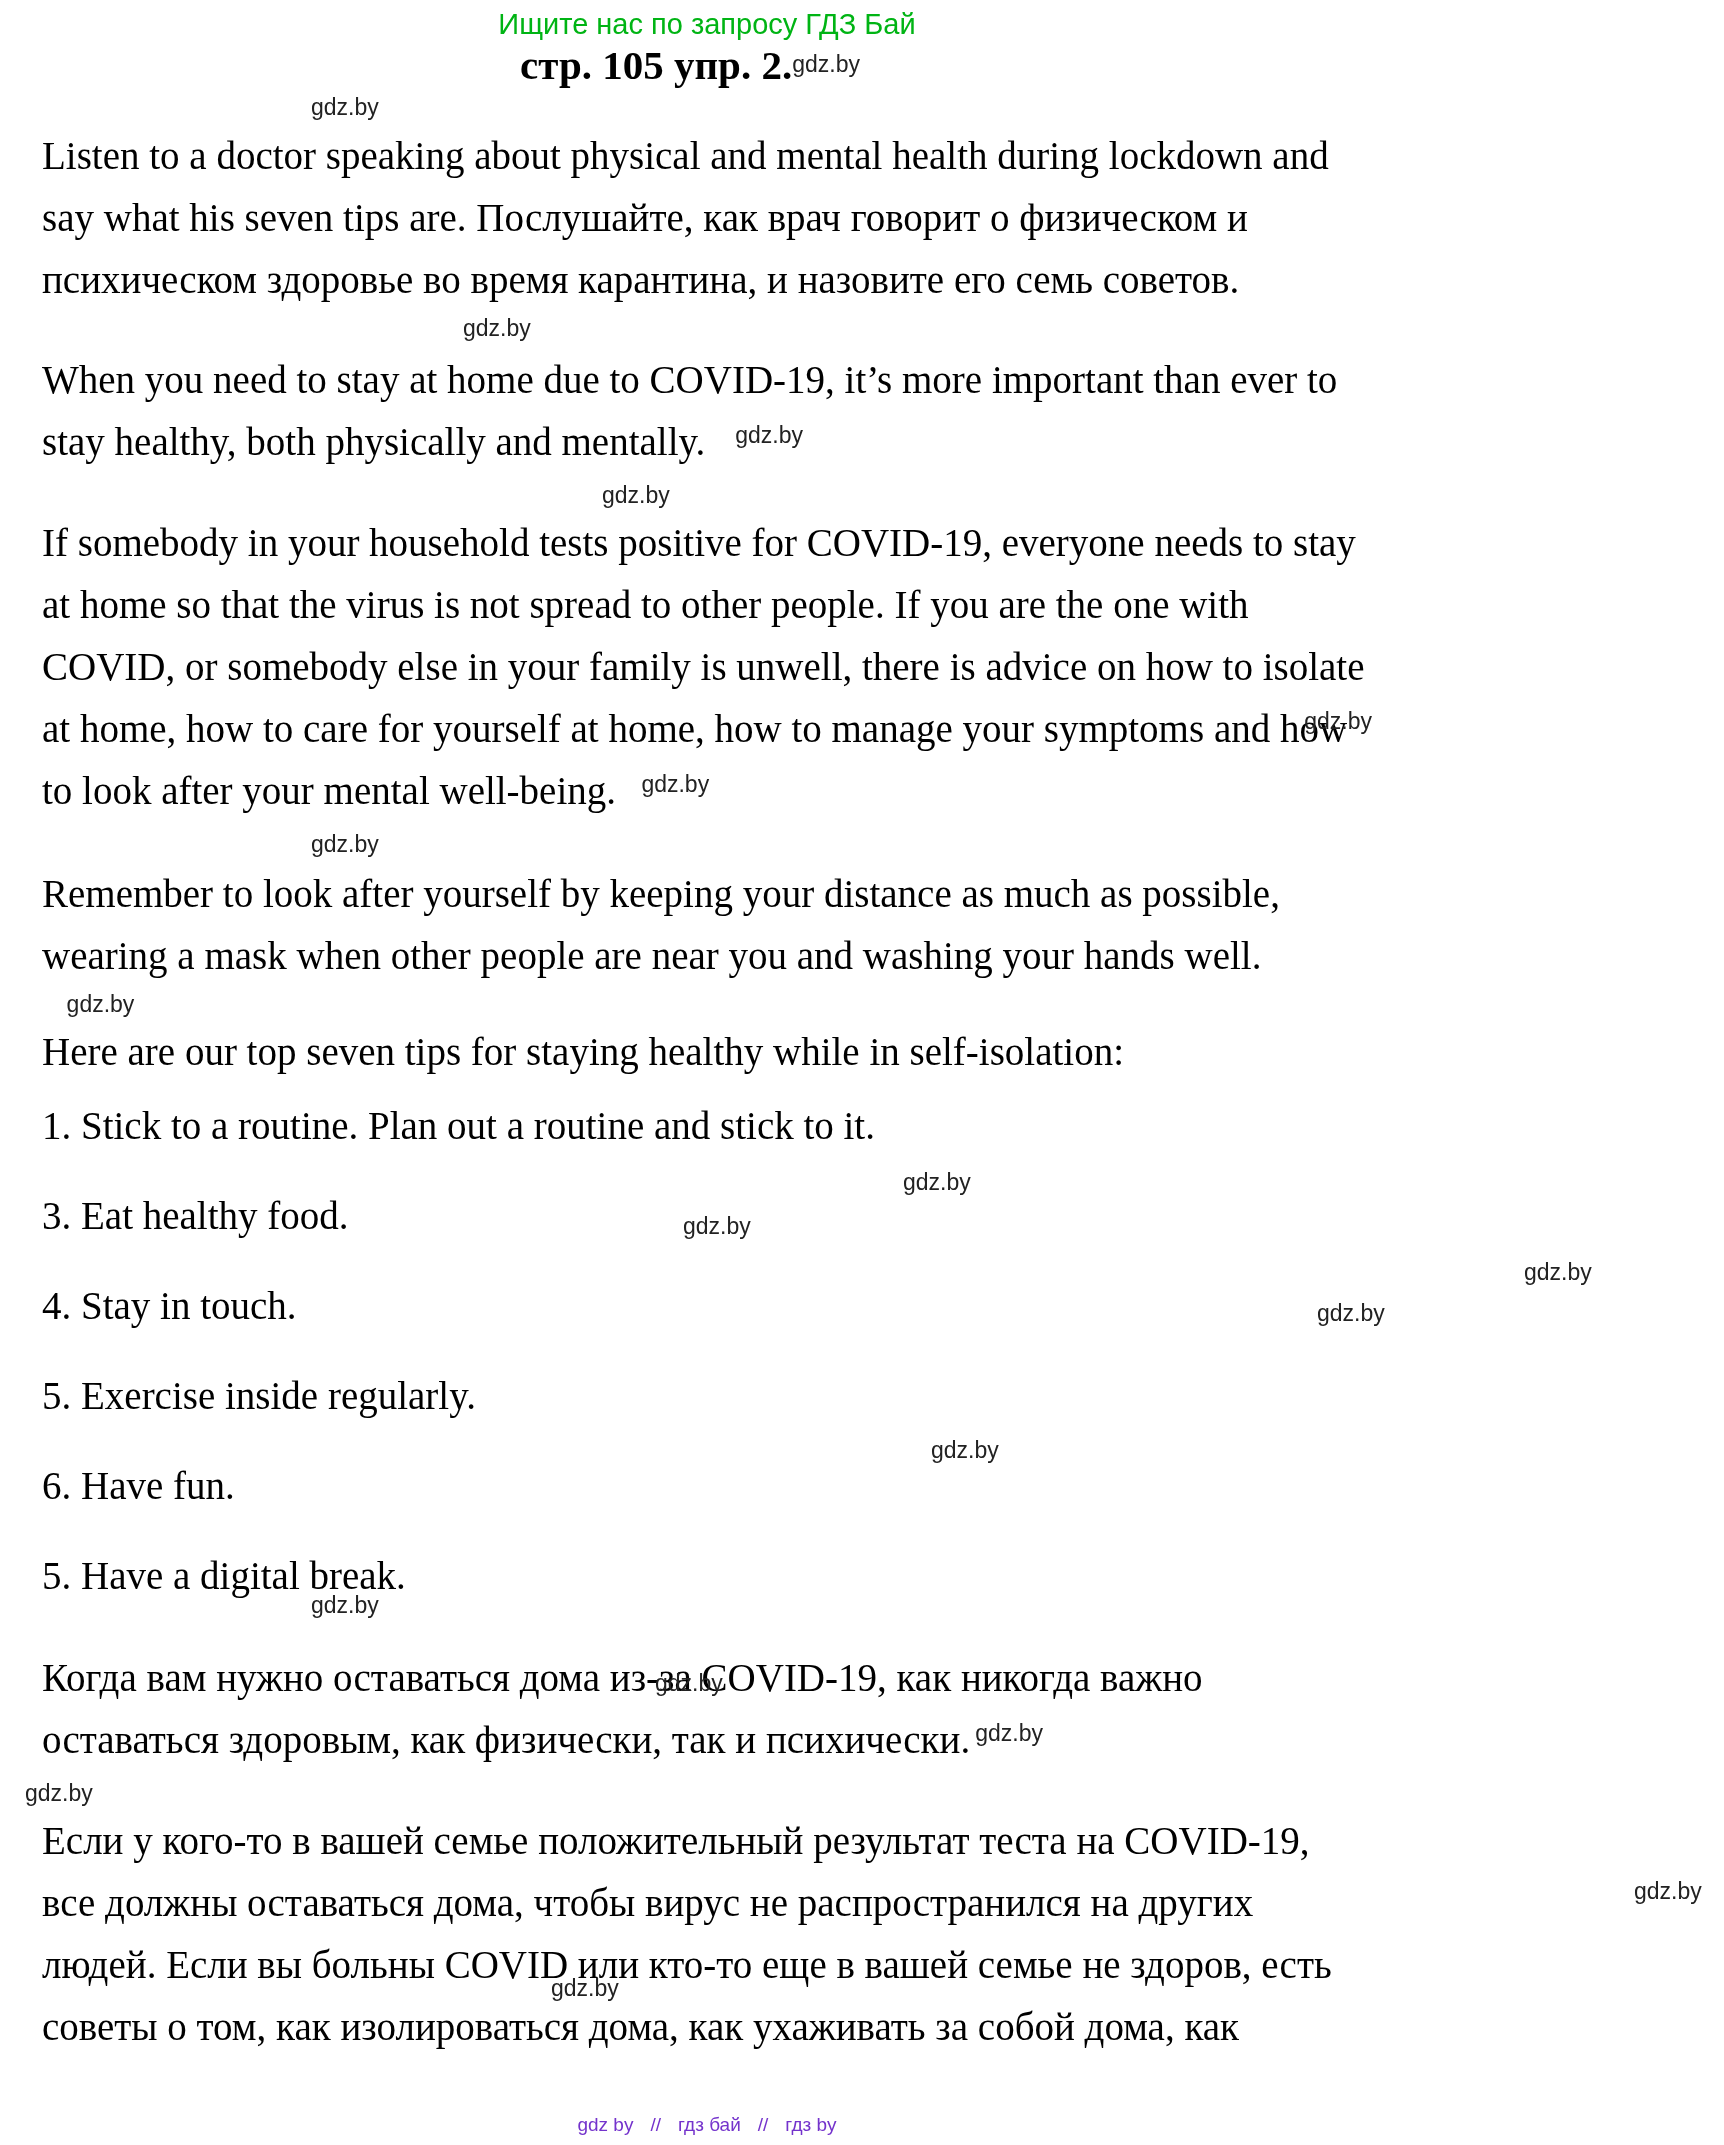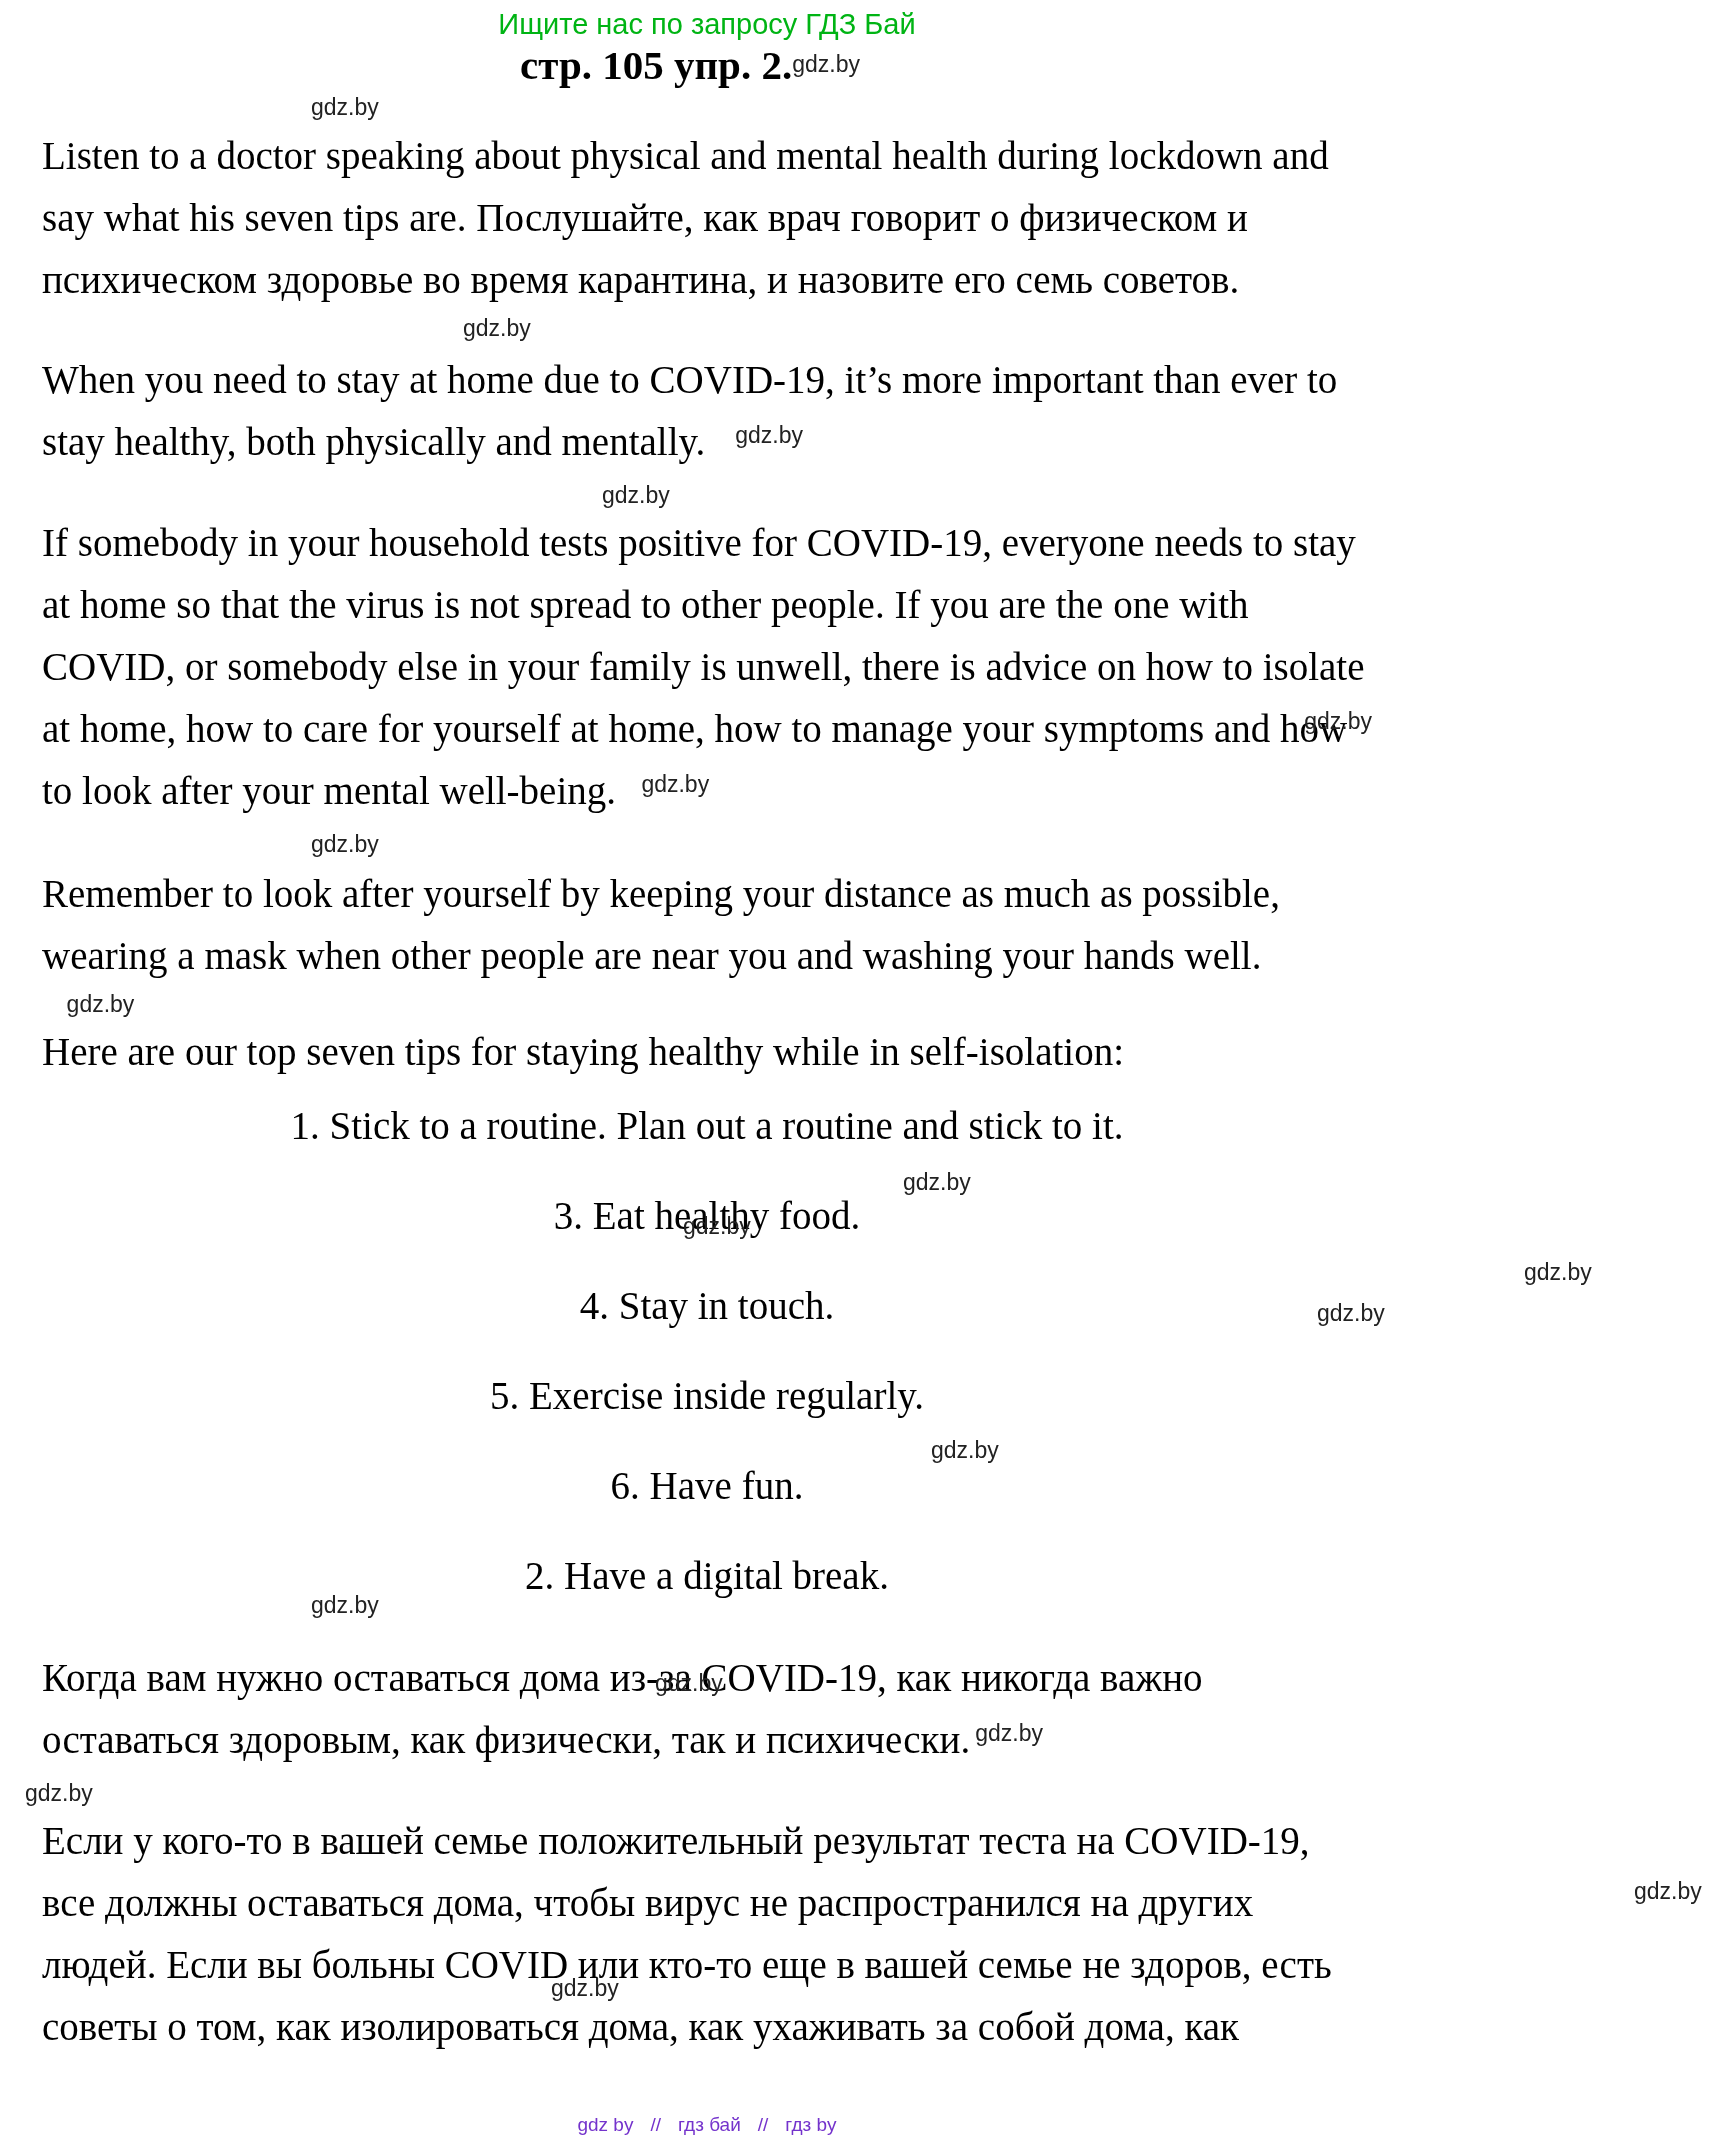--- a/index.html
+++ b/index.html
@@ -67,21 +67,20 @@
   .rel { position: relative; }
   .wm.abs { position: absolute; }
   .tips {
     display: flow-root;
     position: relative;
     margin-top: 12px;
   }
   .tip {
     font-size: 39px;
     line-height: 62px;
-    text-align: center;
   }
   .tip + .tip { margin-top: 28px; }
   .footer {
     position: absolute;
     left: 0;
     right: 0;
     bottom: 5.1px;
     text-align: center;
     font-family: "Liberation Sans", sans-serif;
     font-size: 19px;
@@ -129,21 +128,21 @@
   <div class="wm-line" style="margin-left:24.6px"><span class="wm">gdz.by</span></div>
 
   <p class="para"><span>Here are our top seven tips for staying healthy while in self-isolation:</span></p>
 
   <div class="tips">
     <div class="tip">1. Stick to a routine. Plan out a routine and stick to it.</div>
     <div class="tip">3. Eat healthy food.</div>
     <div class="tip">4. Stay in touch.</div>
     <div class="tip">5. Exercise inside regularly.</div>
     <div class="tip">6. Have fun.</div>
-    <div class="tip">2. Have a digital break.</div>
+    <div class="tip">5. Have a digital break.</div>
 
     <span class="wm abs" style="left:861px;top:74px">gdz.by</span>
     <span class="wm abs" style="left:641px;top:118px">gdz.by</span>
     <span class="wm abs" style="left:1482px;top:164px">gdz.by</span>
     <span class="wm abs" style="left:1275px;top:205px">gdz.by</span>
     <span class="wm abs" style="left:889px;top:342px">gdz.by</span>
     <span class="wm abs" style="left:269px;top:497px">gdz.by</span>
     <span class="wm abs" style="left:613px;top:575px">gdz.by</span>
   </div>
 

